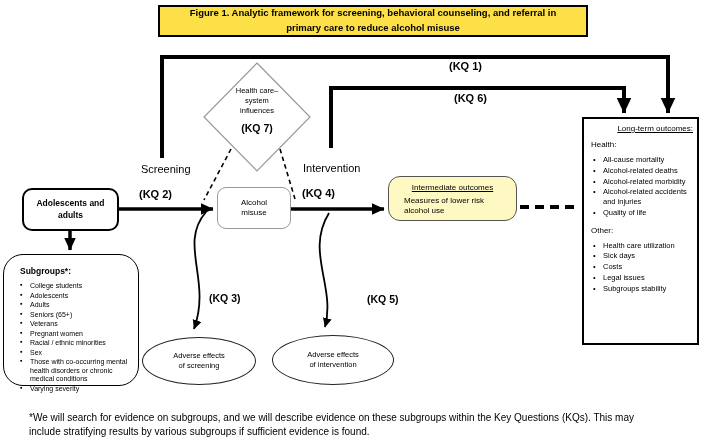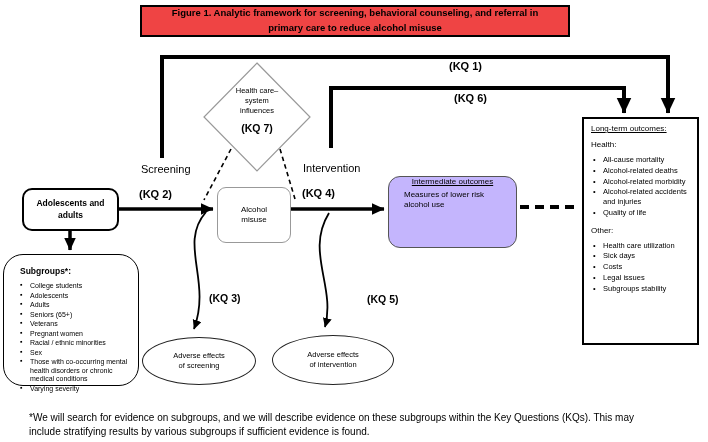--- a/index.html
+++ b/index.html
@@ -5,47 +5,47 @@
   html,body{margin:0;padding:0;background:#fff;}
   #stage{position:relative;width:708px;height:442px;background:#ffffff;
          font-family:"Liberation Sans",sans-serif;color:#000;overflow:hidden;}
   #stage *{box-sizing:border-box;}
   .abs{position:absolute;}
   svg.layer{position:absolute;left:0;top:0;width:708px;height:442px;}
   .center{display:flex;align-items:center;justify-content:center;text-align:center;}
   .pre{white-space:pre-line;}
   .bold{font-weight:bold;}
 
-  .title-box{left:140px;top:5px;width:430px;height:32px;border:2px solid #000;background:#ef4444;
+  .title-box{left:158px;top:5px;width:430px;height:32px;border:2px solid #000;background:#fde047;
              font-size:9.5px;font-weight:bold;line-height:1.55;}
   .population-box{left:22px;top:188px;width:97px;height:43px;border:2.5px solid #000;border-radius:10px;
                   background:#fff;font-size:8.5px;font-weight:bold;line-height:1.35;}
   .subgroups-box{left:3px;top:254px;width:136px;height:132px;border:1.5px solid #000;border-radius:20px;
                  background:#fff;padding:11px 4px 4px 14px;}
   .subgroups-title{font-size:8.5px;font-weight:bold;margin:0 0 6px 2px;}
   ul.blist{margin:0;padding:0;list-style:none;}
   ul.blist li{position:relative;padding-left:10px;margin:0 0 1px 2px;}
   ul.sq{font-size:7px;line-height:1.22;}
   ul.sq li::before{content:"▪";position:absolute;left:0;top:-1px;font-size:7px;}
   ul.rd{font-size:7.5px;line-height:1.3;}
   ul.rd li::before{content:"•";position:absolute;left:0;top:0;}
 
   .diamond-text{left:204px;top:86px;width:106px;font-size:7.5px;line-height:1.35;}
   .diamond-kq{left:204px;top:122px;width:106px;font-size:10.5px;font-weight:bold;text-align:center;}
 
-  .alcohol-box{left:217px;top:187px;width:74px;height:56px;border:1px solid #999;border-radius:9px;
+  .alcohol-box{left:217px;top:187px;width:74px;height:42px;border:1px solid #999;border-radius:9px;
                background:#fff;font-size:8px;line-height:1.3;}
-  .intermediate-box{left:388px;top:176px;width:129px;height:72px;border:1px solid #555;border-radius:12px;
-                    background:#c4b5fd;font-size:8px;}
+  .intermediate-box{left:388px;top:176px;width:129px;height:45px;border:1px solid #555;border-radius:12px;
+                    background:#fef9c3;padding-top:6px;font-size:8px;}
   .intermediate-title{text-align:center;text-decoration:underline;}
   .intermediate-body{margin:4px 0 0 15px;line-height:1.3;}
 
   .longterm-box{left:582px;top:117px;width:117px;height:228px;border:2px solid #000;background:#fff;
                 padding:5px 4px 4px 7px;font-size:8px;}
-  .longterm-title{text-align:left;text-decoration:underline;margin-bottom:7px;}
+  .longterm-title{text-align:right;text-decoration:underline;margin-bottom:7px;}
   .lt-heading{margin:0 0 6px 0;}
   .longterm-box ul.rd{margin-bottom:8px;}
 
   .oval{border:1.2px solid #222;border-radius:50%;background:#fff;font-size:7.5px;line-height:1.3;}
   .oval-screening{left:142px;top:337px;width:114px;height:48px;}
   .oval-intervention{left:272px;top:335px;width:122px;height:50px;}
 
   .lbl{position:absolute;font-size:11px;}
   .footnote{left:29px;top:411px;width:650px;font-size:10px;line-height:1.4;}
 </style>

